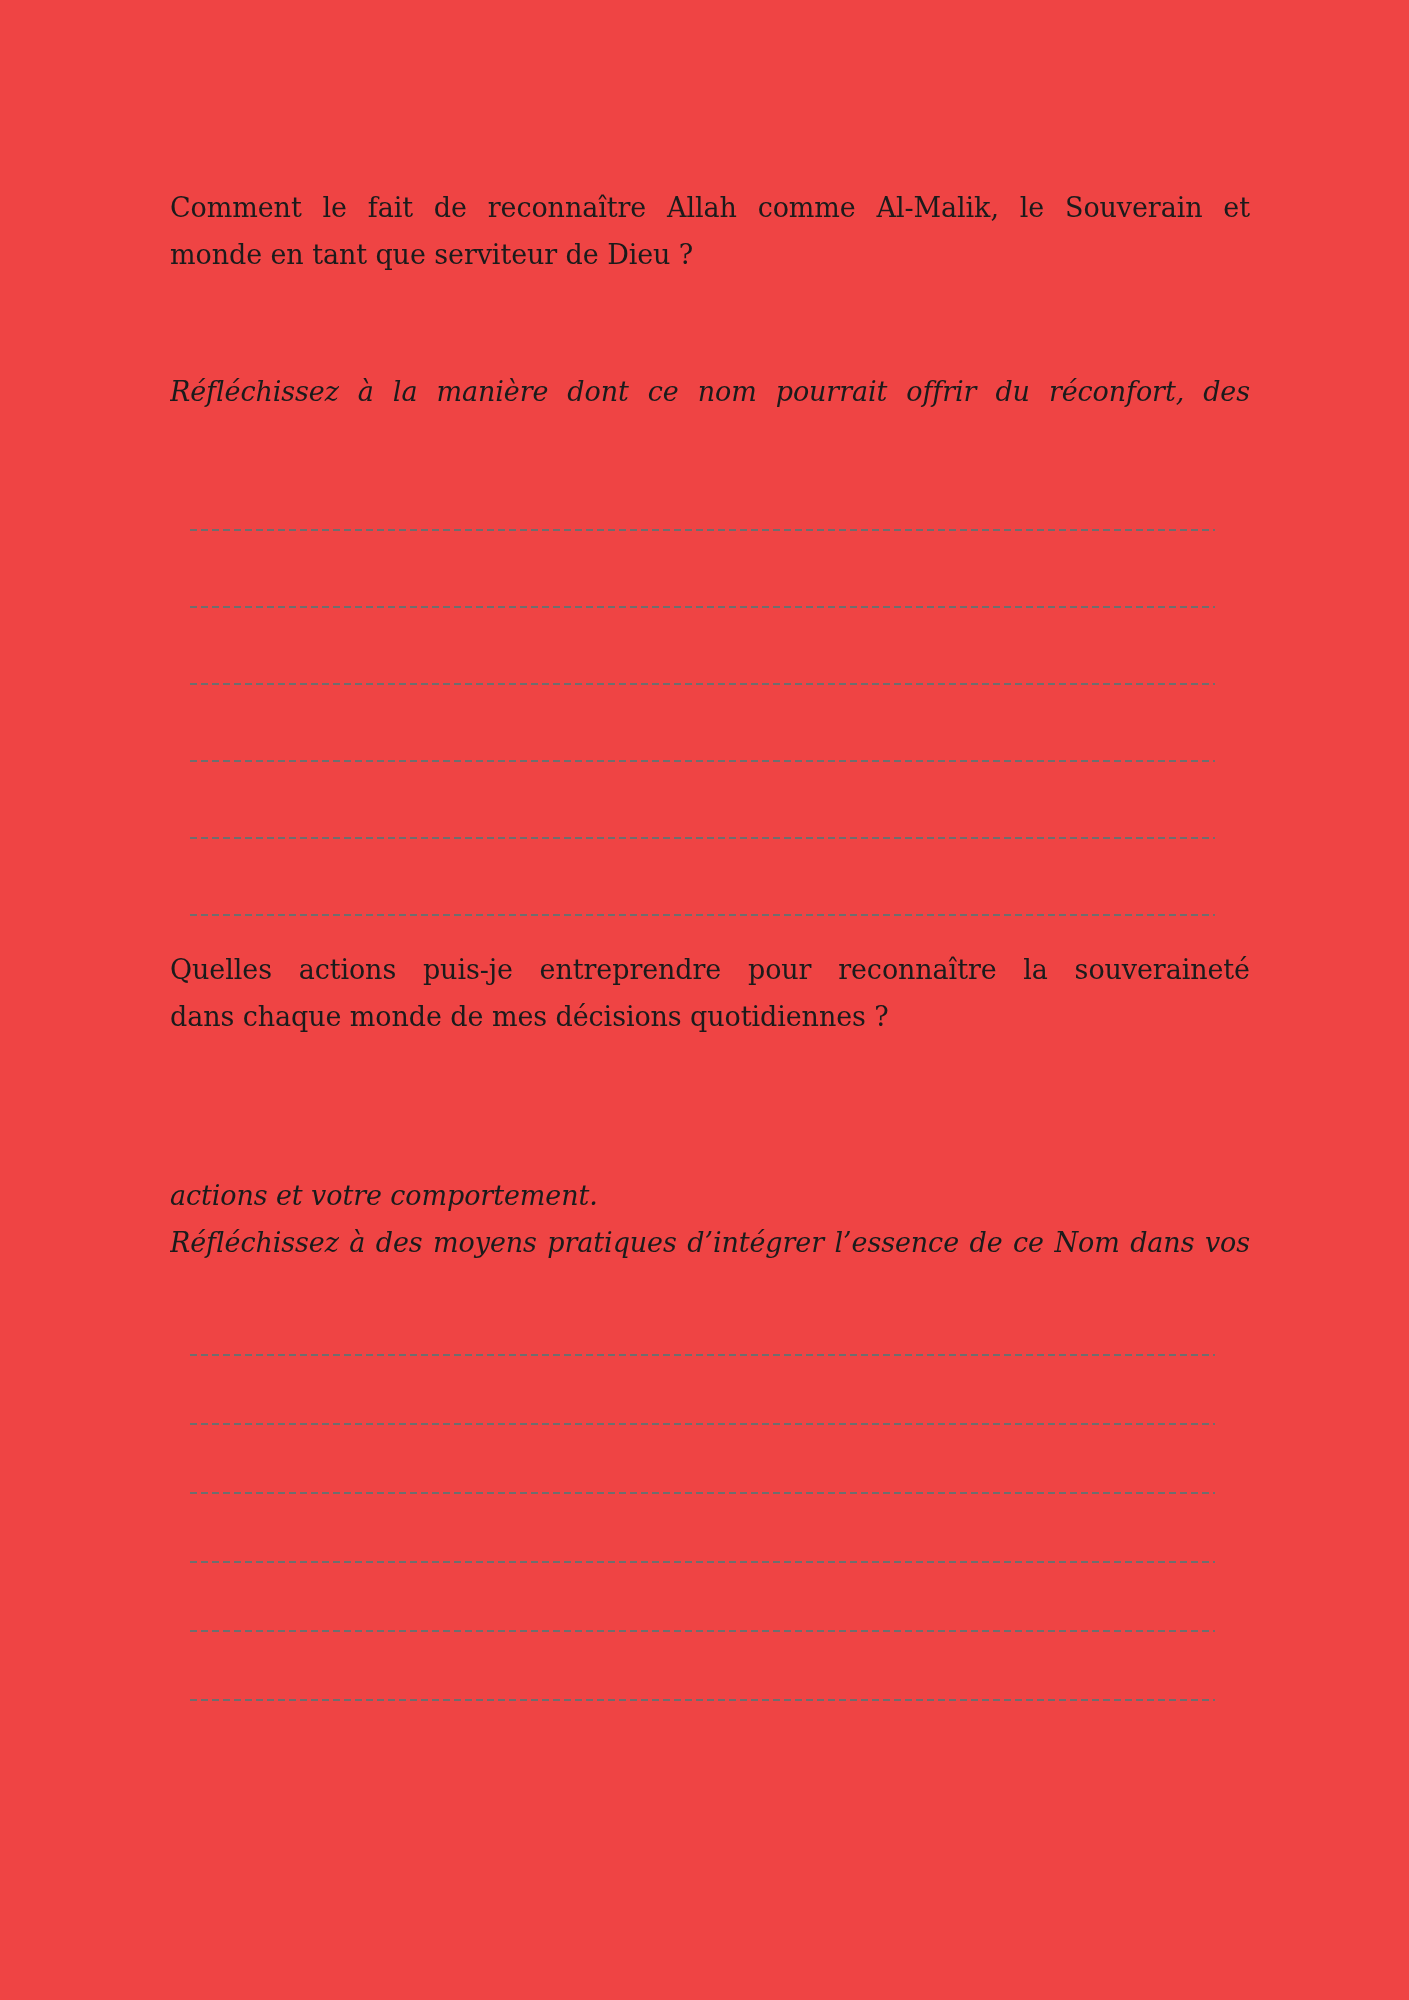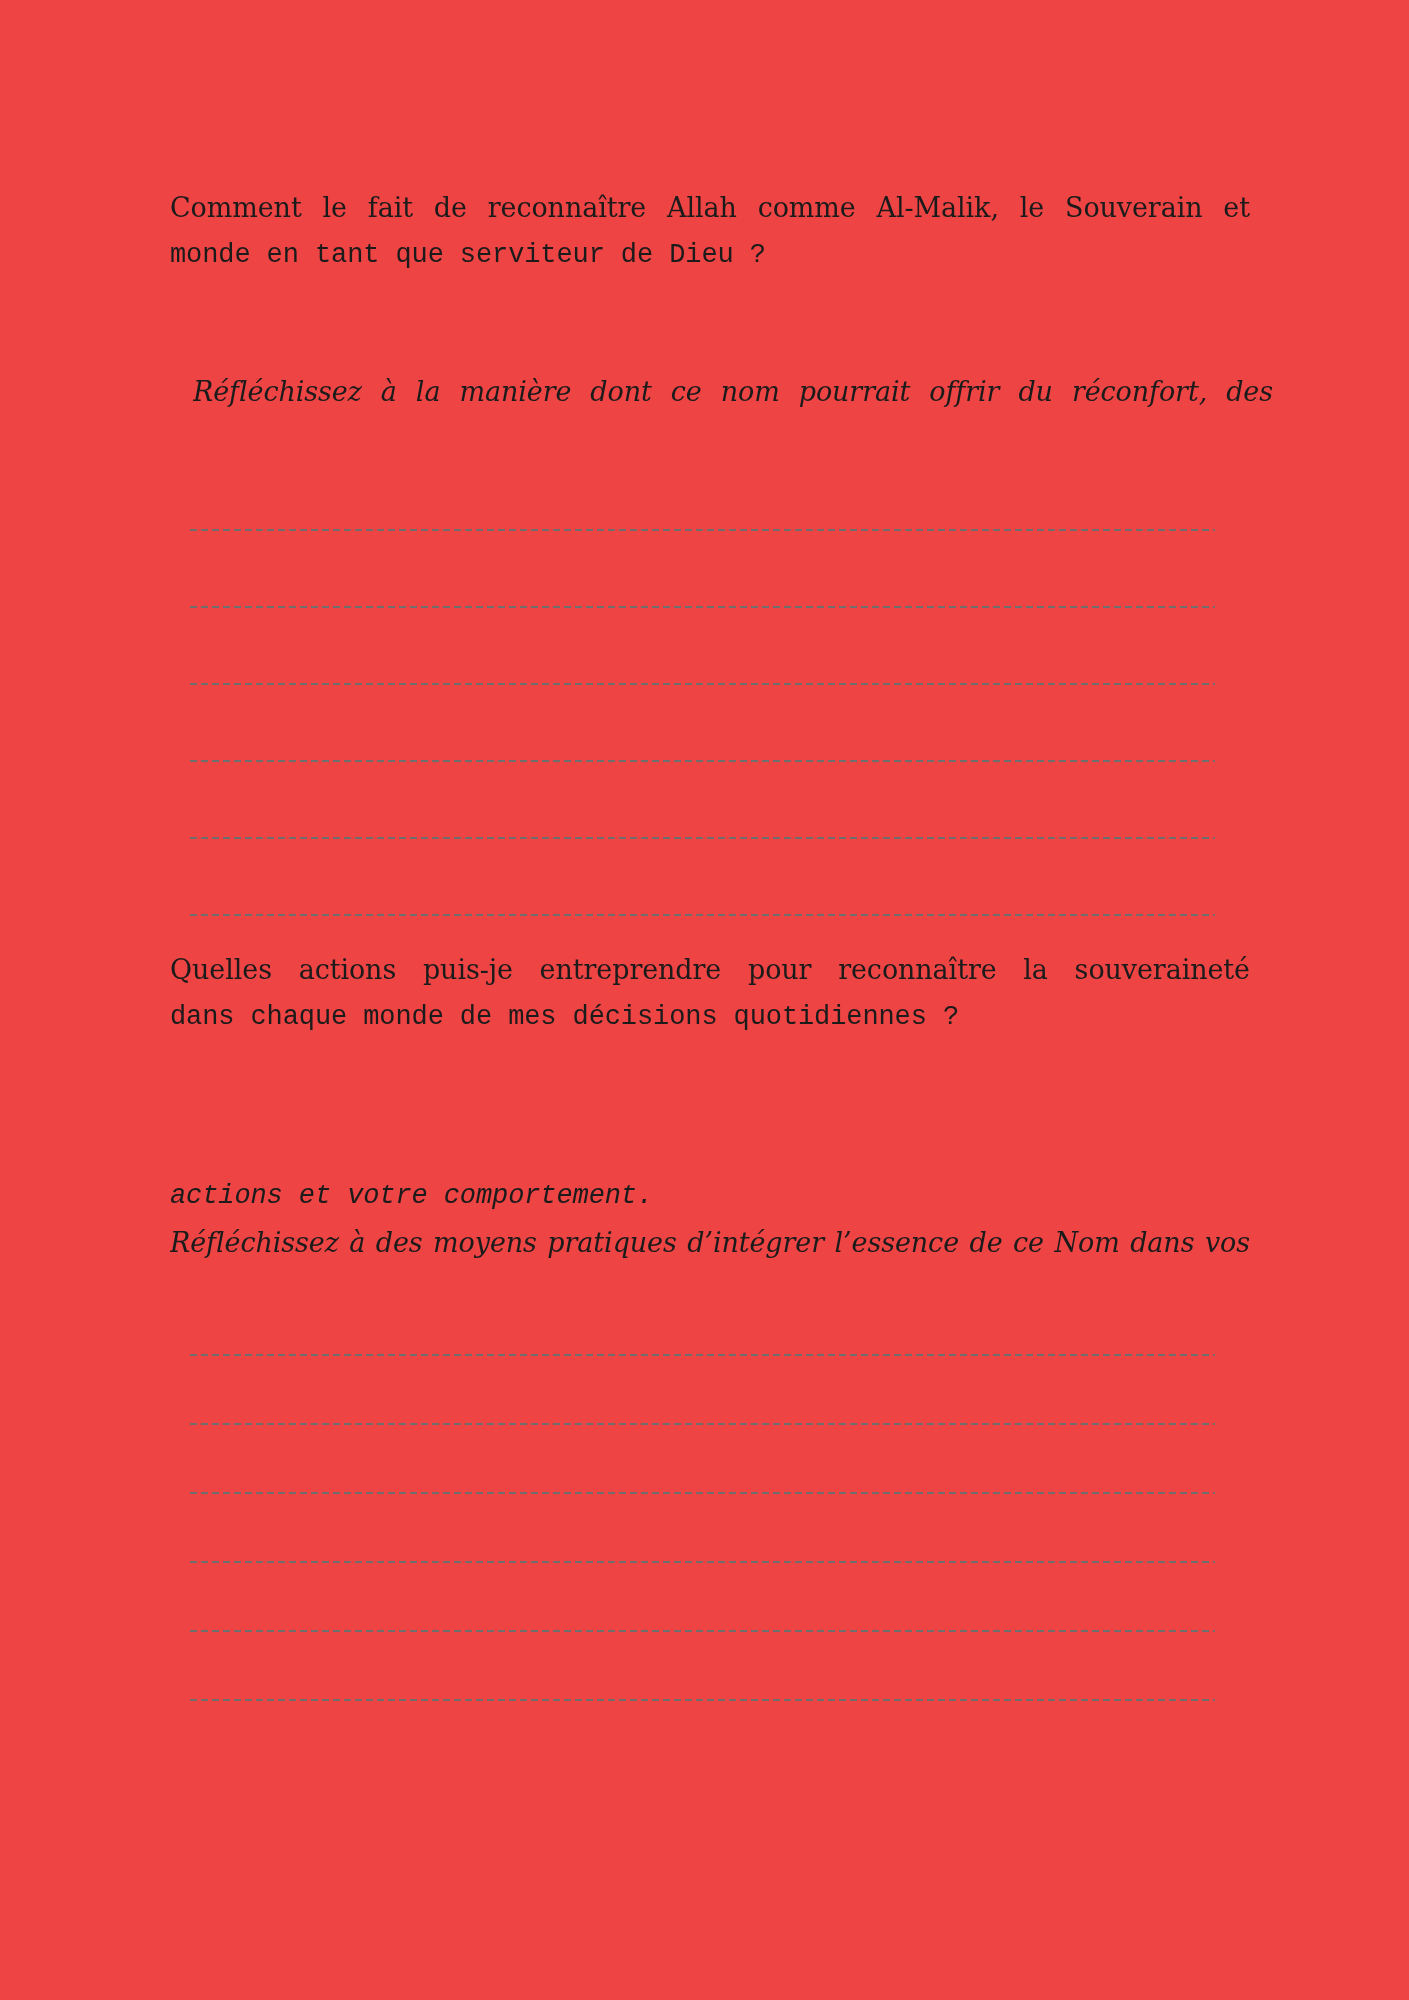--- a/index.html
+++ b/index.html
@@ -26,21 +26,20 @@
   }
   .jline {
     text-align: justify;
     text-align-last: justify;
     height: 46.5px;
     overflow: hidden;
     white-space: pre-wrap;
   }
   .jline.last {
     text-align-last: left;
-    font-family: Liberation Mono, monospace;
   }
   .hint {
     font-style: italic;
   }
   .answer-block {
     position: absolute;
     left: 190px;
     width: 1025px;
   }
   .dash-line {
@@ -50,21 +49,21 @@
       90deg,
       #6e6e6e 0px, #6e6e6e 7px,
       rgba(0,0,0,0) 7px, rgba(0,0,0,0) 11px
     );
   }
   .answer-block.block-1 .dash-line { margin-bottom: 75px; }
   .answer-block.block-2 .dash-line { margin-bottom: 67px; }
   .answer-block .dash-line:last-child { margin-bottom: 0; }
 
   #q1 { top: 185px; }
-  #h1 { top: 369px; margin-left: 23px; }
+  #h1 { top: 369px; }
   #a1 { top: 529px; }
   #q2 { top: 947px; }
   #h2 { top: 1173px; }
   #a2 { top: 1354px; }
 </style>
 </head>
 <body>
 
 <div class="page">
 

